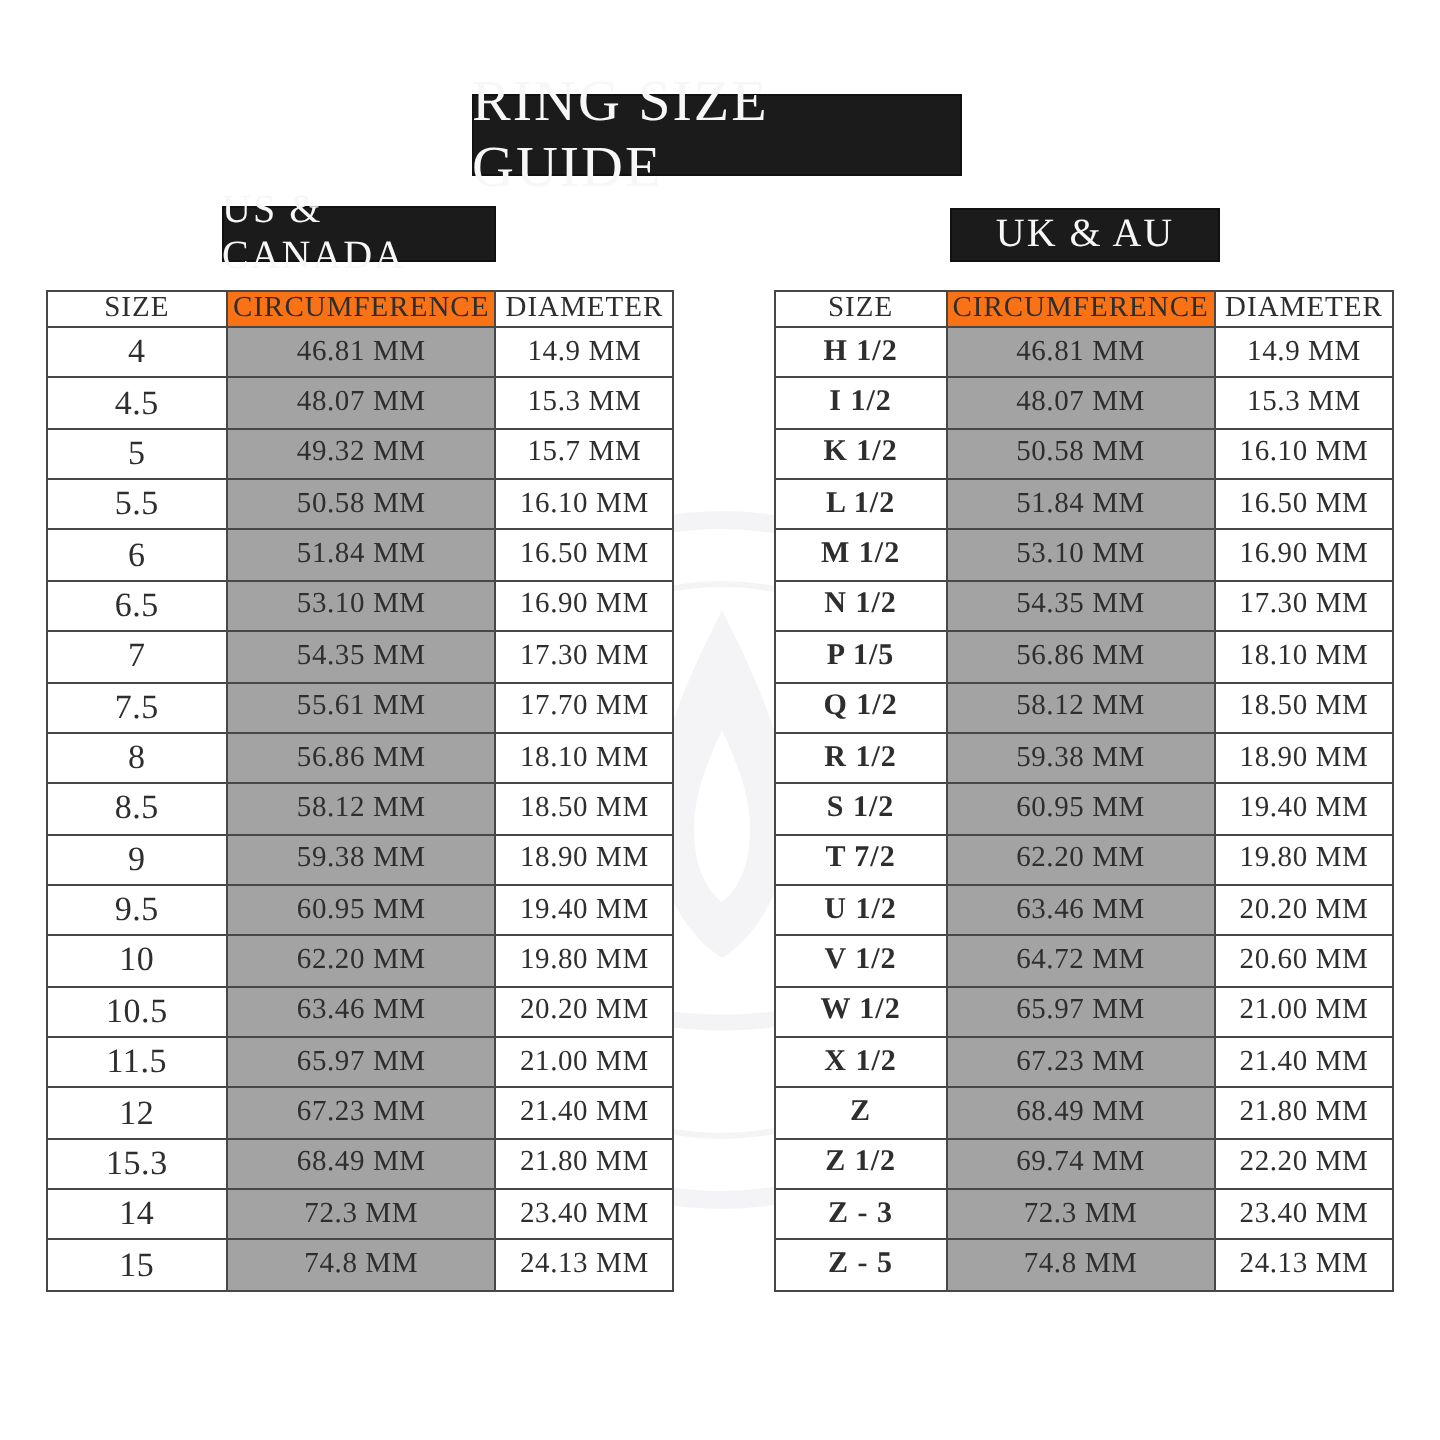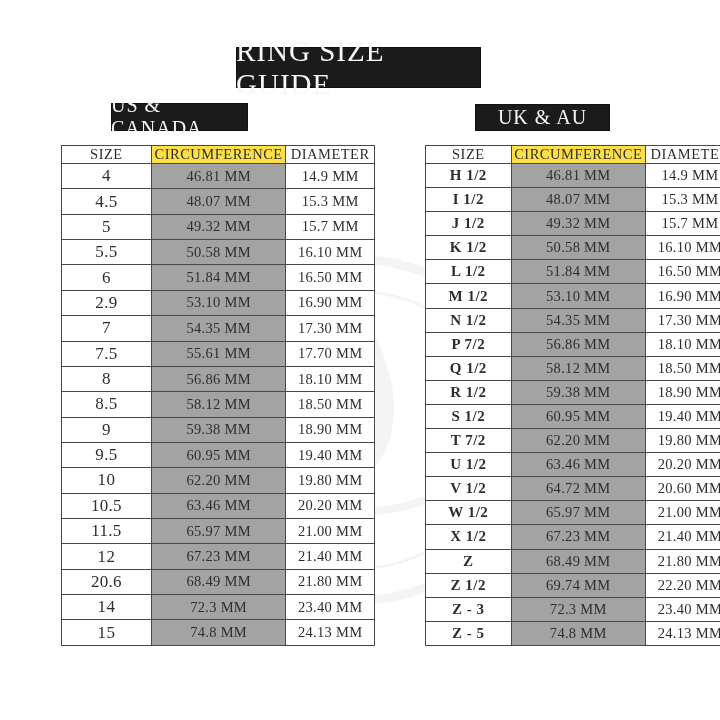--- a/index.html
+++ b/index.html
@@ -34,41 +34,40 @@
   
   .table-wrap{position:absolute;top:145px;}
   .table-wrap.left{left:23px;width:314px;}
   .table-wrap.right{left:387px;width:310px;}
 
   table.size-table{
     width:100%;height:501px;
     border-collapse:collapse;
     table-layout:fixed;
     background:transparent;
-    margin-left:38px;
   }
   table.size-table th, table.size-table td{
     border:1px solid #474747;
     text-align:center;vertical-align:middle;
     padding:0 2px;
     font-weight:400;
     color:#2e2e2e;
     background:#fff;
   }
   table.size-table th{
     font-size:14.5px;letter-spacing:0.5px;
   }
   table.size-table td{
     font-size:14.5px;letter-spacing:0.3px;
   }
   table.size-table td:first-child{font-size:17px;}
   .table-wrap.right table.size-table td:first-child{font-size:15px;letter-spacing:0.5px;font-weight:bold;}
   
   table.size-table td:nth-child(2){background:#a3a3a3;}
-  table.size-table th:nth-child(2){background:#fde047;}
+  table.size-table th:nth-child(2){background:#f97316;}
 
   
   .watermark{
     position:absolute;left:166px;top:235px;width:390px;height:390px;
     opacity:0.09;pointer-events:none;z-index:0;
   }
   .table-wrap{z-index:1;}
   .banner{z-index:2;}
 </style>
 </head>
@@ -126,21 +125,21 @@
             <td>5.5</td>
             <td>50.58 MM</td>
             <td>16.10 MM</td>
           </tr>
           <tr>
             <td>6</td>
             <td>51.84 MM</td>
             <td>16.50 MM</td>
           </tr>
           <tr>
-            <td>2.9</td>
+            <td>6.5</td>
             <td>53.10 MM</td>
             <td>16.90 MM</td>
           </tr>
           <tr>
             <td>7</td>
             <td>54.35 MM</td>
             <td>17.30 MM</td>
           </tr>
           <tr>
             <td>7.5</td>
@@ -181,21 +180,21 @@
             <td>11.5</td>
             <td>65.97 MM</td>
             <td>21.00 MM</td>
           </tr>
           <tr>
             <td>12</td>
             <td>67.23 MM</td>
             <td>21.40 MM</td>
           </tr>
           <tr>
-            <td>20.6</td>
+            <td>15.3</td>
             <td>68.49 MM</td>
             <td>21.80 MM</td>
           </tr>
           <tr>
             <td>14</td>
             <td>72.3 MM</td>
             <td>23.40 MM</td>
           </tr>
           <tr>
             <td>15</td>
@@ -225,46 +224,41 @@
             <td>H 1/2</td>
             <td>46.81 MM</td>
             <td>14.9 MM</td>
           </tr>
           <tr>
             <td>I 1/2</td>
             <td>48.07 MM</td>
             <td>15.3 MM</td>
           </tr>
           <tr>
-            <td>J 1/2</td>
-            <td>49.32 MM</td>
-            <td>15.7 MM</td>
-          </tr>
-          <tr>
             <td>K 1/2</td>
             <td>50.58 MM</td>
             <td>16.10 MM</td>
           </tr>
           <tr>
             <td>L 1/2</td>
             <td>51.84 MM</td>
             <td>16.50 MM</td>
           </tr>
           <tr>
             <td>M 1/2</td>
             <td>53.10 MM</td>
             <td>16.90 MM</td>
           </tr>
           <tr>
             <td>N 1/2</td>
             <td>54.35 MM</td>
             <td>17.30 MM</td>
           </tr>
           <tr>
-            <td>P 7/2</td>
+            <td>P 1/5</td>
             <td>56.86 MM</td>
             <td>18.10 MM</td>
           </tr>
           <tr>
             <td>Q 1/2</td>
             <td>58.12 MM</td>
             <td>18.50 MM</td>
           </tr>
           <tr>
             <td>R 1/2</td>

